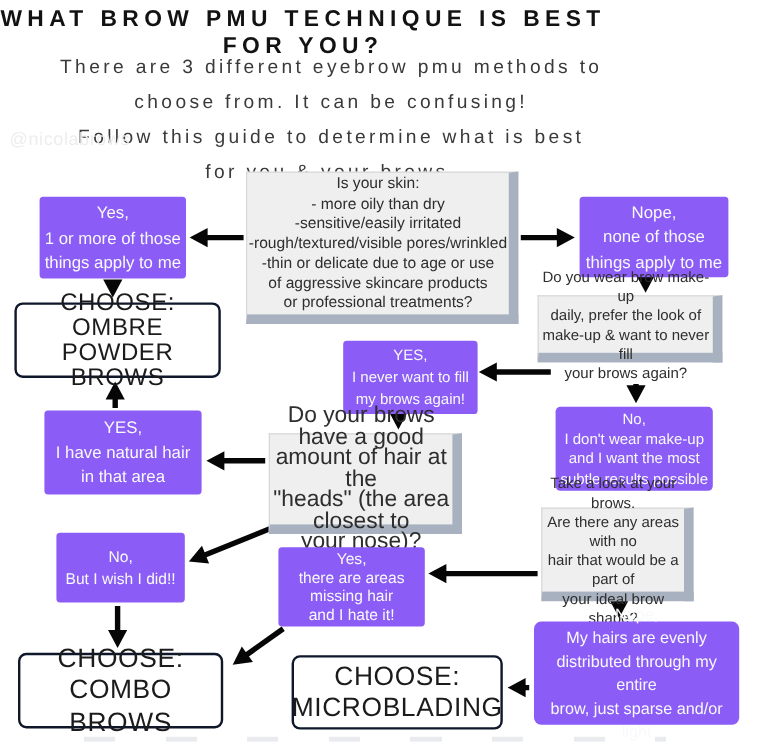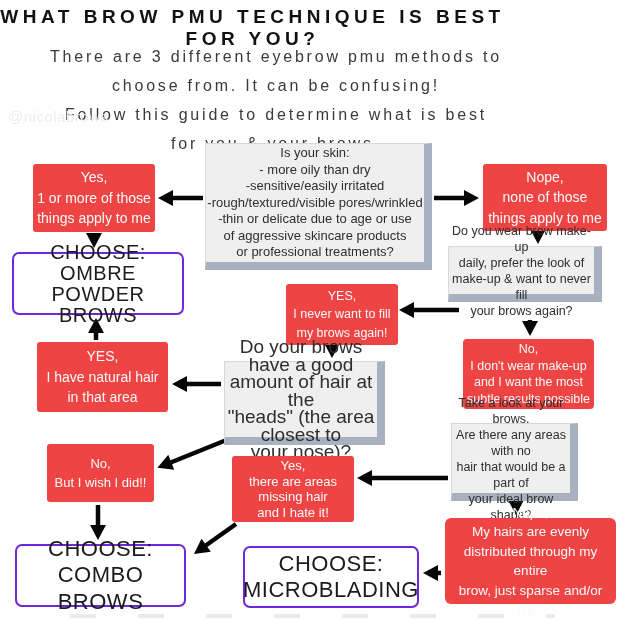--- a/index.html
+++ b/index.html
@@ -20,31 +20,31 @@
   }
   .watermark{
     position:absolute;left:8px;top:108px;font-size:15px;color:#ededed;
     letter-spacing:.5px;
   }
   .node{
     position:absolute;display:flex;align-items:center;justify-content:center;
     text-align:center;white-space:pre-line;box-sizing:border-box;
   }
   .answer{
-    background:#ef4444;color:#f8f9fa;border-radius:3px;
+    background:#8b5cf6;color:#f8f9fa;border-radius:3px;
     font-size:13px;line-height:16.5px;
   }
   .question{
     background:#efefef;color:#2e2e2e;
     border:1px solid #d8d8d8;
     border-right:8px solid #a8b1bf;border-bottom:8px solid #a8b1bf;
     font-size:12.5px;line-height:16px;
   }
   .choose{
-    background:#ffffff;color:#1b1b1b;border:2px solid #6d28d9;border-radius:7px;
+    background:#ffffff;color:#1b1b1b;border:2px solid #0f172a;border-radius:7px;
     font-size:20px;line-height:21px;letter-spacing:.5px;
   }
   .arrows{position:absolute;left:0;top:0;pointer-events:none;}
   .arrows line{stroke:#060606;stroke-width:4.5;}
   .bottom-artifact{
     position:absolute;left:70px;top:614px;width:485px;height:4px;
     background:repeating-linear-gradient(90deg,#e9ebee 0 26px,transparent 26px 68px);
   }
 </style>
 </head>

